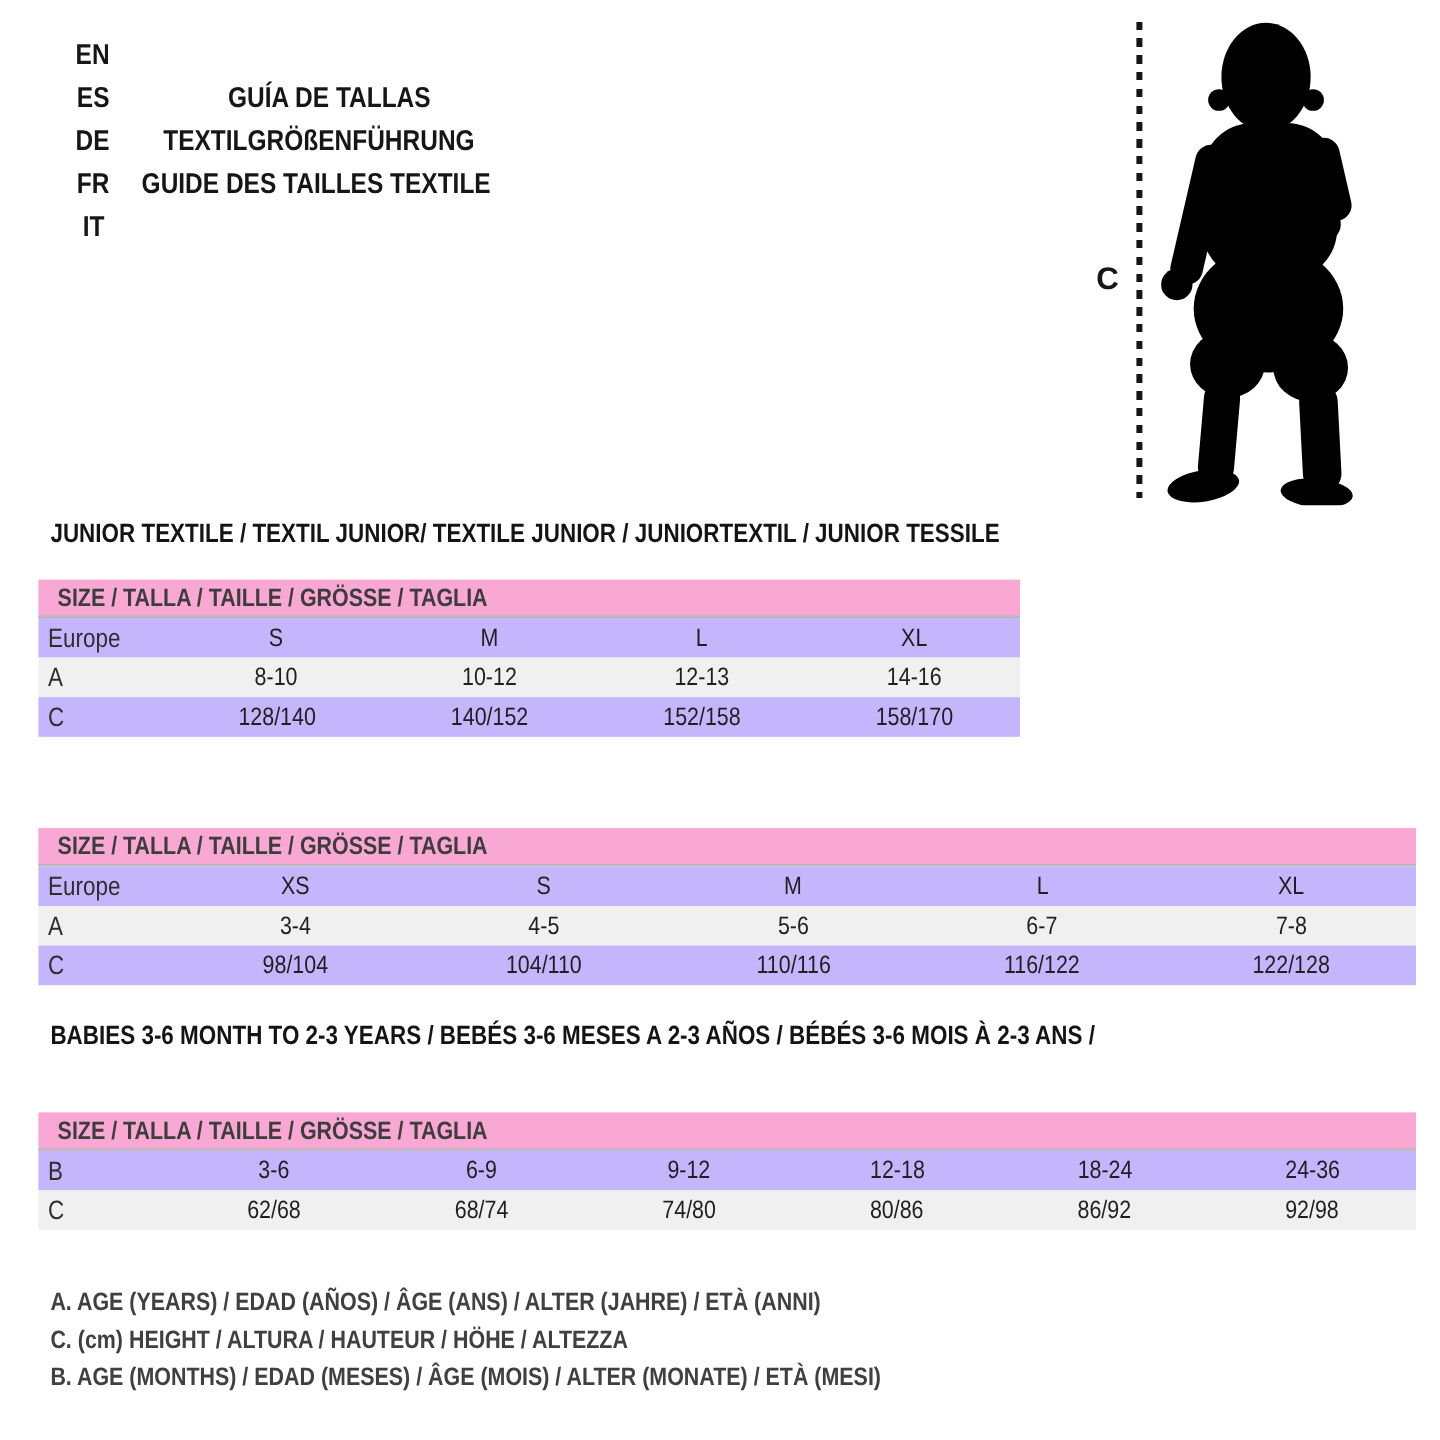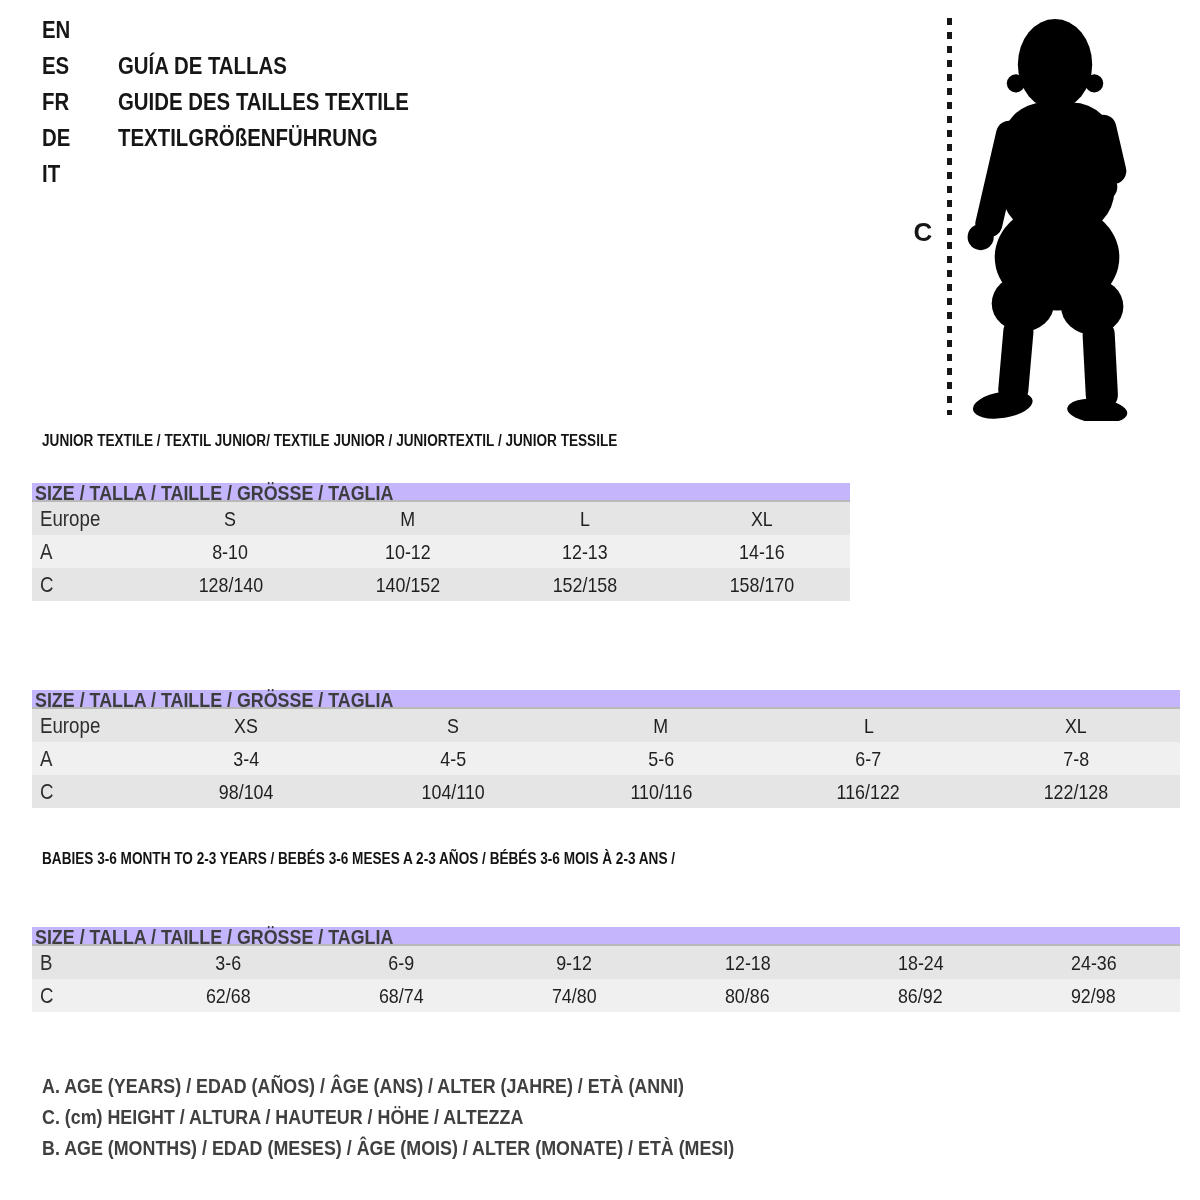--- a/index.html
+++ b/index.html
@@ -8,56 +8,56 @@
     position: relative; width: 1200px; height: 1200px;
     background: #ffffff; overflow: hidden;
     font-family: "Liberation Sans", sans-serif;
     color: #1a1a1a;
   }
   .cnd { display: inline-block; transform: scaleX(0.85); white-space: nowrap; }
   .cnd-l { transform-origin: 0 50%; }
   .cnd-c { transform-origin: 50% 50%; }
 
   
-  .lang-list { position: absolute; left: 42px; top: 12px; }
+  .lang-list { position: absolute; left: 42px; top: 28px; text-align: center; }
   .lang-row { display: grid; grid-template-columns: 76px auto; height: 36px; align-items: center; }
   .lang-code, .lang-title { font-size: 24px; font-weight: 700; color: #161616; }
 
   
   .measure-line {
     position: absolute; left: 947px; top: 18px; width: 5px; height: 397px;
     background: repeating-linear-gradient(to bottom, #161616 0 7px, transparent 7px 14px);
   }
   .measure-label {
     position: absolute; left: 905px; top: 217px; width: 36px;
     font-size: 26px; font-weight: 700; text-align: center; color: #161616;
   }
   .silhouette { position: absolute; left: 963px; top: 16px; width: 172px; height: 405px; }
 
   
   .sec-title {
     position: absolute; left: 42px; white-space: nowrap;
-    font-size: 16px; font-weight: 700; color: #141414;
+    font-size: 22px; font-weight: 700; color: #141414;
   }
   .sec-title.t-junior { top: 432px; }
   .sec-title.t-children { top: 641px; }
   .sec-title.t-babies-1 { top: 850px; }
   .sec-title.t-babies-2 { top: 882px; }
 
   
   .size-table { position: absolute; left: 32px; }
   .size-table.t1 { top: 483px; width: 818px; }
   .size-table.t2 { top: 690px; width: 1148px; }
   .size-table.t3 { top: 927px; width: 1148px; }
   .size-bar {
-    height: 19px; background: #c4b5fd; box-shadow: inset 0 -2px 0 #b9b9b9;
-    display: flex; align-items: center; padding-left: 3px; box-sizing: border-box;
+    height: 32px; background: #f9a8d4; box-shadow: inset 0 -2px 0 #b9b9b9;
+    display: flex; align-items: center; padding-left: 16px; box-sizing: border-box;
   }
   .size-bar span { font-size: 21px; font-weight: 700; color: #3d3d3d; }
-  .trow { display: grid; align-items: center; height: 33px; background: #e5e5e5; }
+  .trow { display: grid; align-items: center; height: 33px; background: #c4b5fd; }
   .t1 .trow { grid-template-columns: 110px repeat(4, 1fr); }
   .t2 .trow { grid-template-columns: 110px repeat(5, 1fr); }
   .t3 .trow { grid-template-columns: 110px repeat(6, 1fr); }
   .trow.shaded { background: #f0f0f0; }
   .row-label { padding-left: 8px; font-size: 22px; color: #2e2e2e; }
   .cell { text-align: center; font-size: 21px; color: #1f1f1f; }
 
   
   .footnotes { position: absolute; left: 42px; top: 1070px; }
   .footnote { height: 31px; display: flex; align-items: center; font-size: 21px; font-weight: 700; color: #404040; white-space: nowrap; }
@@ -69,26 +69,26 @@
 
   <div class="lang-list">
     <div class="lang-row">
       <span class="lang-code"><span class="cnd cnd-l">EN</span></span>
     </div>
     <div class="lang-row">
       <span class="lang-code"><span class="cnd cnd-l">ES</span></span>
       <span class="lang-title"><span class="cnd cnd-l">GUÍA DE TALLAS</span></span>
     </div>
     <div class="lang-row">
+      <span class="lang-code"><span class="cnd cnd-l">DE</span></span>
+      <span class="lang-title"><span class="cnd cnd-l">TEXTILGRÖßENFÜHRUNG</span></span>
+    </div>
+    <div class="lang-row">
       <span class="lang-code"><span class="cnd cnd-l">FR</span></span>
       <span class="lang-title"><span class="cnd cnd-l">GUIDE DES TAILLES TEXTILE</span></span>
-    </div>
-    <div class="lang-row">
-      <span class="lang-code"><span class="cnd cnd-l">DE</span></span>
-      <span class="lang-title"><span class="cnd cnd-l">TEXTILGRÖßENFÜHRUNG</span></span>
     </div>
     <div class="lang-row">
       <span class="lang-code"><span class="cnd cnd-l">IT</span></span>
     </div>
   </div>
 
   <div class="measure-line"></div>
   <div class="measure-label">C</div>
   <svg class="silhouette" viewBox="0 0 170 403" aria-hidden="true">
     <g fill="#000000">

